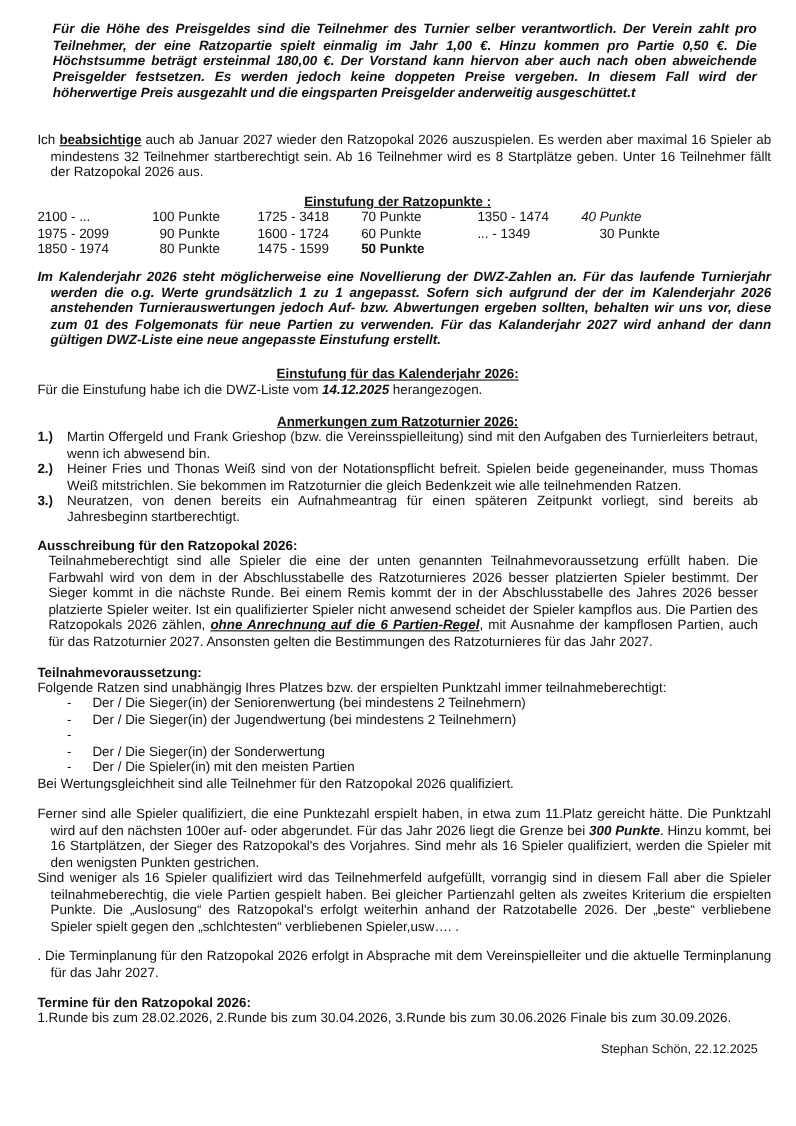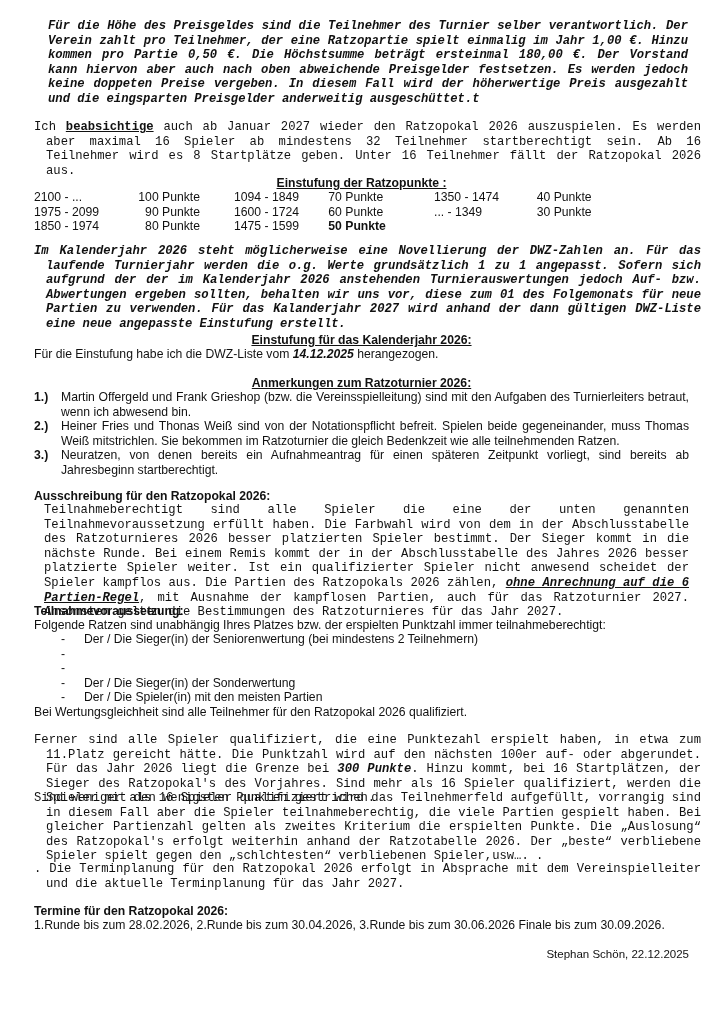--- a/index.html
+++ b/index.html
@@ -3,21 +3,21 @@
 <meta charset="utf-8">
 <style>
   html, body { margin: 0; padding: 0; background: #ffffff; }
   body {
     width: 724px; height: 1024px; overflow: hidden; position: relative;
     font-family: "Liberation Sans", sans-serif; font-size: 12.2px; color: #111;
     line-height: 14.6px;
   }
   .page { position: absolute; left: 34px; top: 0; width: 655px; }
   p { margin: 0; }
-  .just { text-align: justify; font-family: Liberation Mono, monospace; }
+  .just { text-align: justify; }
   .ital-bold { font-style: italic; font-weight: bold; }
   .hang { padding-left: 12px; text-indent: -12px; }
   .center-h { text-align: center; font-weight: bold; text-decoration: underline; }
   .left-h { font-weight: bold; }
   .b-u { font-weight: bold; text-decoration: underline; }
   .bi { font-weight: bold; font-style: italic; }
   .biu { font-weight: bold; font-style: italic; text-decoration: underline; }
 
   #p1 { position: absolute; top: 19px; left: 14px; width: 640px; }
   #p2 { position: absolute; top: 120px; left: 0; width: 655px; }
@@ -63,32 +63,32 @@
   <p id="p1" class="just ital-bold">Für die Höhe des Preisgeldes sind die Teilnehmer des Turnier selber verantwortlich. Der Verein zahlt pro Teilnehmer, der eine Ratzopartie spielt einmalig im Jahr 1,00 €. Hinzu kommen pro Partie 0,50 €. Die Höchstsumme beträgt ersteinmal 180,00 €. Der Vorstand kann hiervon aber auch nach oben abweichende Preisgelder festsetzen. Es werden jedoch keine doppeten Preise vergeben. In diesem Fall wird der höherwertige Preis ausgezahlt und die eingsparten Preisgelder anderweitig ausgeschüttet.t</p>
 
   <p id="p2" class="just hang"><span>Ich </span><span class="b-u">beabsichtige</span><span> auch ab Januar 2027 wieder den Ratzopokal 2026 auszuspielen. Es werden aber maximal 16 Spieler ab mindestens 32 Teilnehmer startberechtigt sein. Ab 16 Teilnehmer wird es 8 Startplätze geben. Unter 16 Teilnehmer fällt der Ratzopokal 2026 aus.</span></p>
 
   <p id="h-score" class="center-h">Einstufung der Ratzopunkte :</p>
 
   <div id="score-table">
     <div class="srow">
       <span class="c-range">2100 - ...</span>
       <span class="c-pts">100 Punkte</span>
-      <span class="c-range">1094 - 1849</span>
+      <span class="c-range">1725 - 3418</span>
       <span class="c-pts" style="text-align:left;">70 Punkte</span>
       <span class="c-range">1350 - 1474</span>
-      <span class="c-pts" style="text-align:center;">40 Punkte</span>
+      <span class="c-pts" style="text-align:left;font-style:italic;">40 Punkte</span>
     </div>
     <div class="srow">
       <span class="c-range">1975 - 2099</span>
       <span class="c-pts">90 Punkte</span>
       <span class="c-range">1600 - 1724</span>
       <span class="c-pts" style="text-align:left;">60 Punkte</span>
       <span class="c-range">... - 1349</span>
-      <span class="c-pts" style="text-align:center;">30 Punkte</span>
+      <span class="c-pts" style="text-align:right;">30 Punkte</span>
     </div>
     <div class="srow">
       <span class="c-range">1850 - 1974</span>
       <span class="c-pts">80 Punkte</span>
       <span class="c-range">1475 - 1599</span>
       <span class="c-pts" style="text-align:left;font-weight:bold;">50 Punkte</span>
       <span class="c-range"></span>
       <span class="c-pts" style="text-align:left;"></span>
     </div>
   </div>
@@ -119,20 +119,21 @@
 
   <p id="h-teil" class="left-h">Teilnahmevoraussetzung:</p>
   <p id="p-teil">Folgende Ratzen sind unabhängig Ihres Platzes bzw. der erspielten Punktzahl immer teilnahmeberechtigt:</p>
   <div id="teil-list">
     <div class="li">
         <span class="dash">-</span>
         <span>Der / Die Sieger(in) der Seniorenwertung (bei mindestens 2 Teilnehmern)</span>
       </div>
     <div class="li">
         <span class="dash">-</span>
+        <span>Der / Die Sieger(in) der Jugendwertung (bei mindestens 2 Teilnehmern)</span>
       </div>
     <div class="li">
         <span class="dash">-</span>
       </div>
     <div class="li">
         <span class="dash">-</span>
         <span>Der / Die  Sieger(in) der Sonderwertung</span>
       </div>
     <div class="li">
         <span class="dash">-</span>

